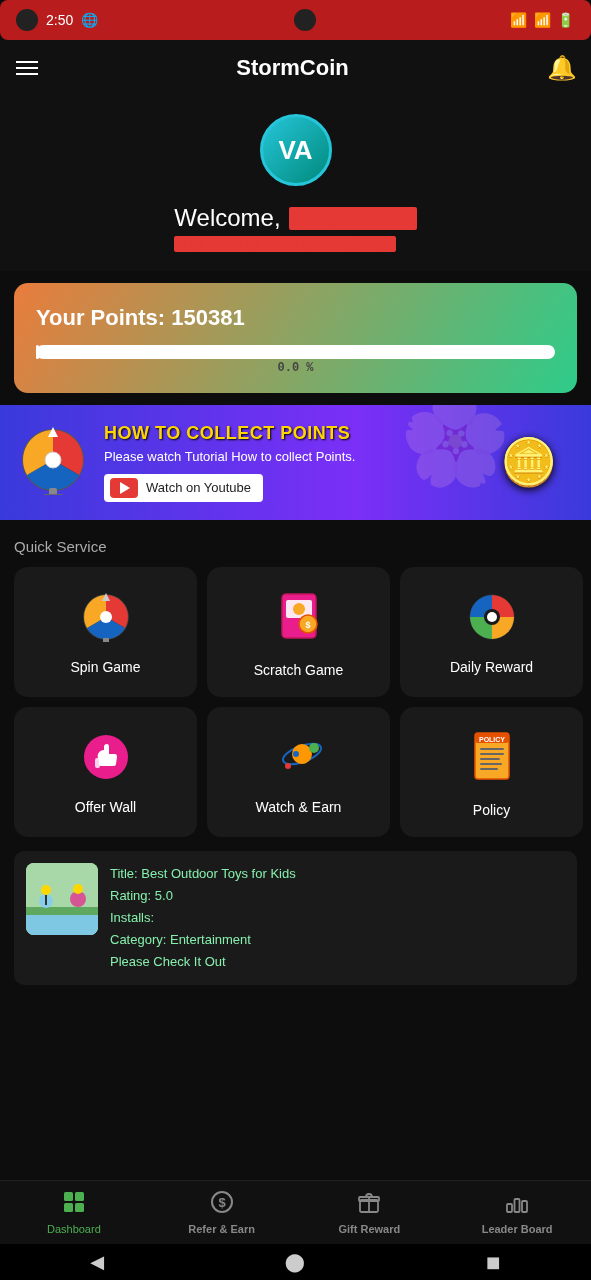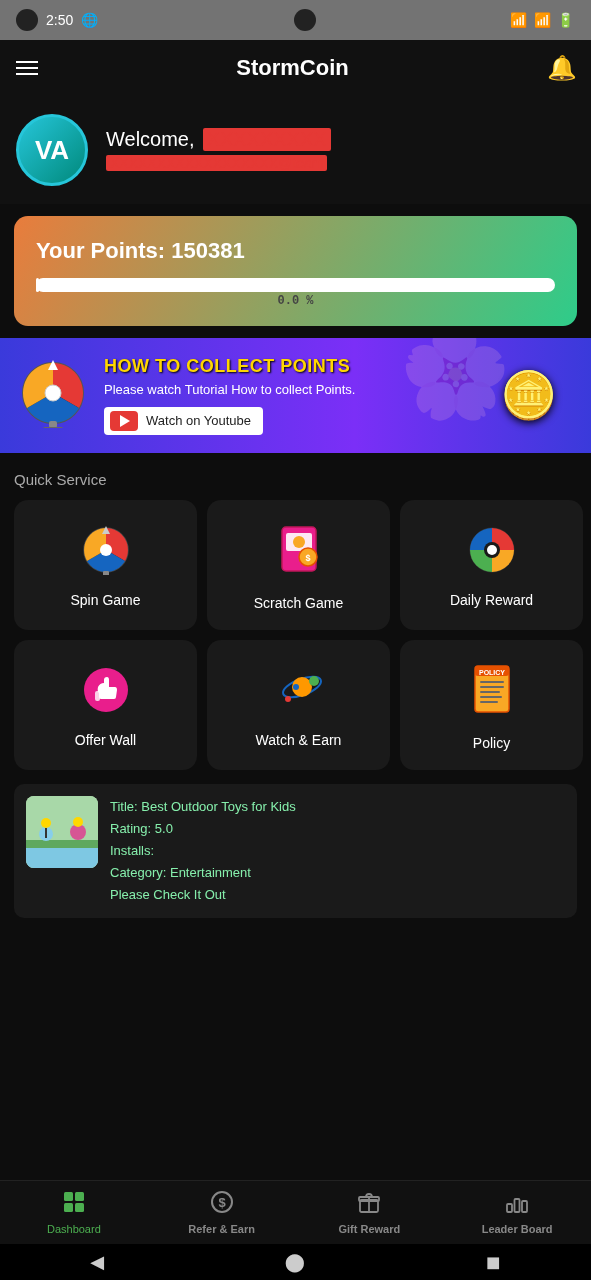--- a/index.html
+++ b/index.html
@@ -8,28 +8,29 @@
       width: 591px;
       min-height: 1280px;
       background: #0d0d0d;
       font-family: 'Arial', sans-serif;
       color: #fff;
       overflow-x: hidden;
     }
 
     
     .status-bar {
-      background: #737373;
+      background: #b91c1c;
       height: 40px;
       display: flex;
       align-items: center;
       justify-content: space-between;
       padding: 0 16px;
       font-size: 14px;
       color: #fff;
+      border-radius: 8px;
     }
     .status-left { display: flex; align-items: center; gap: 8px; }
     .status-right { display: flex; align-items: center; gap: 6px; }
     .status-circle {
       width: 22px; height: 22px;
       background: #222;
       border-radius: 50%;
     }
 
     
@@ -54,34 +55,35 @@
       font-size: 24px;
     }
 
     
     .user-section {
       background: #111;
       padding: 18px 16px 18px 16px;
       display: flex;
       align-items: center;
       gap: 18px;
+      flex-direction: column;
     }
     .avatar {
       width: 72px; height: 72px;
       border-radius: 50%;
       background: linear-gradient(135deg, #26c6da, #00897b);
       display: flex; align-items: center; justify-content: center;
       font-size: 26px;
       font-weight: bold;
       color: #fff;
       flex-shrink: 0;
       border: 3px solid #26c6da;
     }
     .welcome-text {
-      font-size: 20px;
+      font-size: 24px;
       color: #fff;
     }
     .username-redacted {
       display: inline-block;
       background: #e53935;
       color: #e53935;
       border-radius: 2px;
       font-size: 20px;
       padding: 0 4px;
       min-width: 100px;

